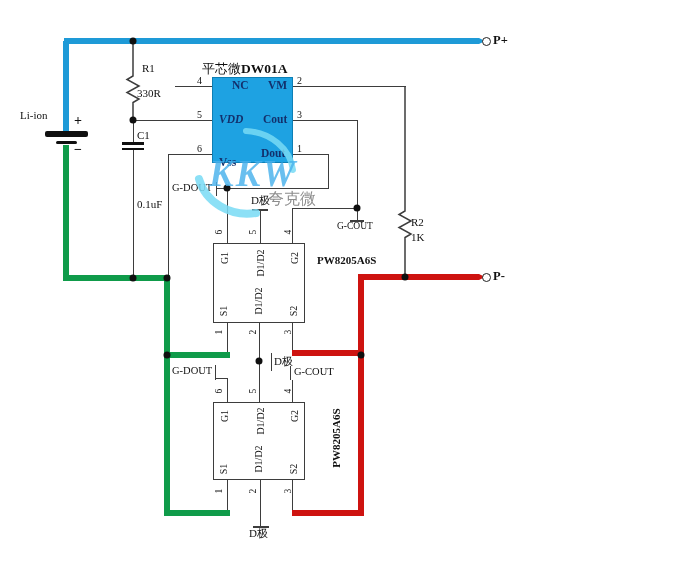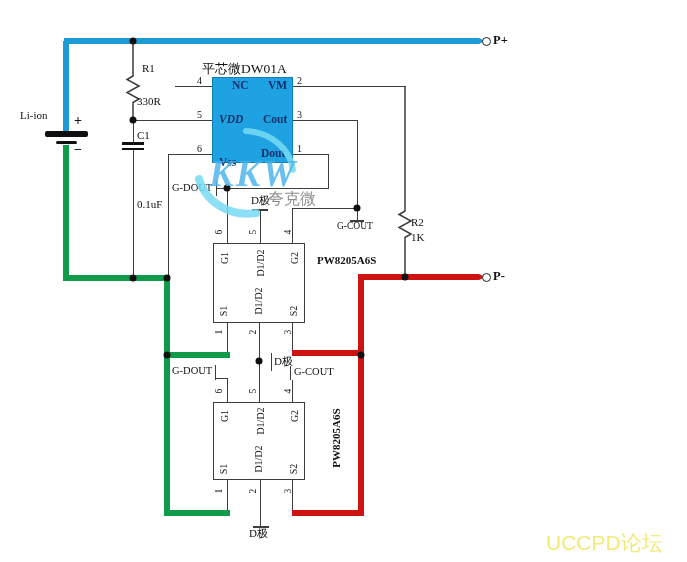--- a/index.html
+++ b/index.html
@@ -117,38 +117,38 @@
   <div class="dot" style="left:133px;top:278px;"></div>
   <div class="dot" style="left:227px;top:188px;"></div>
   <div class="dot" style="left:357px;top:208px;"></div>
   <div class="dot" style="left:167px;top:278px;"></div>
   <div class="dot" style="left:167px;top:355px;"></div>
   <div class="dot" style="left:259px;top:361px;"></div>
   <div class="dot" style="left:361px;top:355px;"></div>
   <div class="dot" style="left:405px;top:277px;"></div>
 
   <div class="lbl" style="left:202px;top:62px;font-size:13px;">
-    <span>平芯微</span><span style="font-weight:400;font-size:13.5px;">DW01A</span>
+    <span>平芯微</span><span style="font-weight:700;font-size:13.5px;">DW01A</span>
   </div>
   <div class="chip-ic"></div>
   <div class="lbl icpin" style="left:232px;top:80px;">NC</div>
   <div class="lbl icpin" style="left:268px;top:80px;">VM</div>
   <div class="lbl icpin" style="left:219px;top:114px;font-style:italic;">VDD</div>
   <div class="lbl icpin" style="left:263px;top:114px;">Cout</div>
   <div class="lbl icpin" style="left:219px;top:157px;">Vss</div>
   <div class="lbl icpin" style="left:261px;top:148px;">Dout</div>
   <div class="lbl pnum" style="left:197px;top:76px;">4</div>
   <div class="lbl pnum" style="left:197px;top:110px;">5</div>
   <div class="lbl pnum" style="left:197px;top:144px;">6</div>
   <div class="lbl pnum" style="left:297px;top:76px;">2</div>
   <div class="lbl pnum" style="left:297px;top:110px;">3</div>
   <div class="lbl pnum" style="left:297px;top:144px;">1</div>
 
   <div class="lbl val" style="left:142px;top:63px;">R1</div>
-  <div class="lbl val" style="left:137px;top:96px;">330R</div>
+  <div class="lbl val" style="left:137px;top:88px;">330R</div>
   <div class="lbl val" style="left:137px;top:130px;">C1</div>
   <div class="lbl val" style="left:137px;top:155px;margin-top:44px;">0.1uF</div>
   <div class="lbl val" style="left:411px;top:217px;">R2</div>
   <div class="lbl val" style="left:411px;top:232px;">1K</div>
 
   <div class="lbl net" style="left:172px;top:183px;">G-DOUT</div>
   <div class="lbl" style="left:337px;top:222px;font-size:9.5px;">G-COUT</div>
   <div class="lbl" style="left:251px;top:195px;font-size:11px;z-index:6;">D极</div>
   <div class="lbl net" style="left:172px;top:366px;">G-DOUT</div>
   <div class="lbl" style="left:274px;top:356px;font-size:11px;">D极</div>
@@ -185,15 +185,14 @@
   <div class="lbl pdig rot" style="left:254px;top:491px;">2</div>
   <div class="lbl pdig rot" style="left:289px;top:491px;">3</div>
 
   <svg class="wm" width="687" height="562">
     <path d="M246 131 A 50 44 0 0 1 293 170" fill="none" stroke="rgba(120,218,245,0.85)" stroke-width="6" stroke-linecap="round"></path>
     <path d="M199 179 A 50 46 0 0 0 256 213" fill="none" stroke="rgba(120,218,245,0.85)" stroke-width="8" stroke-linecap="round"></path>
   </svg>
   <div class="lbl" style="left:209px;top:155px;font-size:37px;font-weight:700;font-style:italic;letter-spacing:2px;color:rgba(72,177,235,0.82);z-index:5;">KKW</div>
   <div class="lbl" style="left:268px;top:191px;font-size:16px;color:#8d8d8d;z-index:5;">夸克微</div>
 
-  <div class="lbl" style="left:546px;top:532px;font-size:21px;color:#f3e97a;font-family:'Liberation Sans',sans-serif;z-index:5;">UCCPD论坛</div>
 
 </div>
 
 </body></html>

